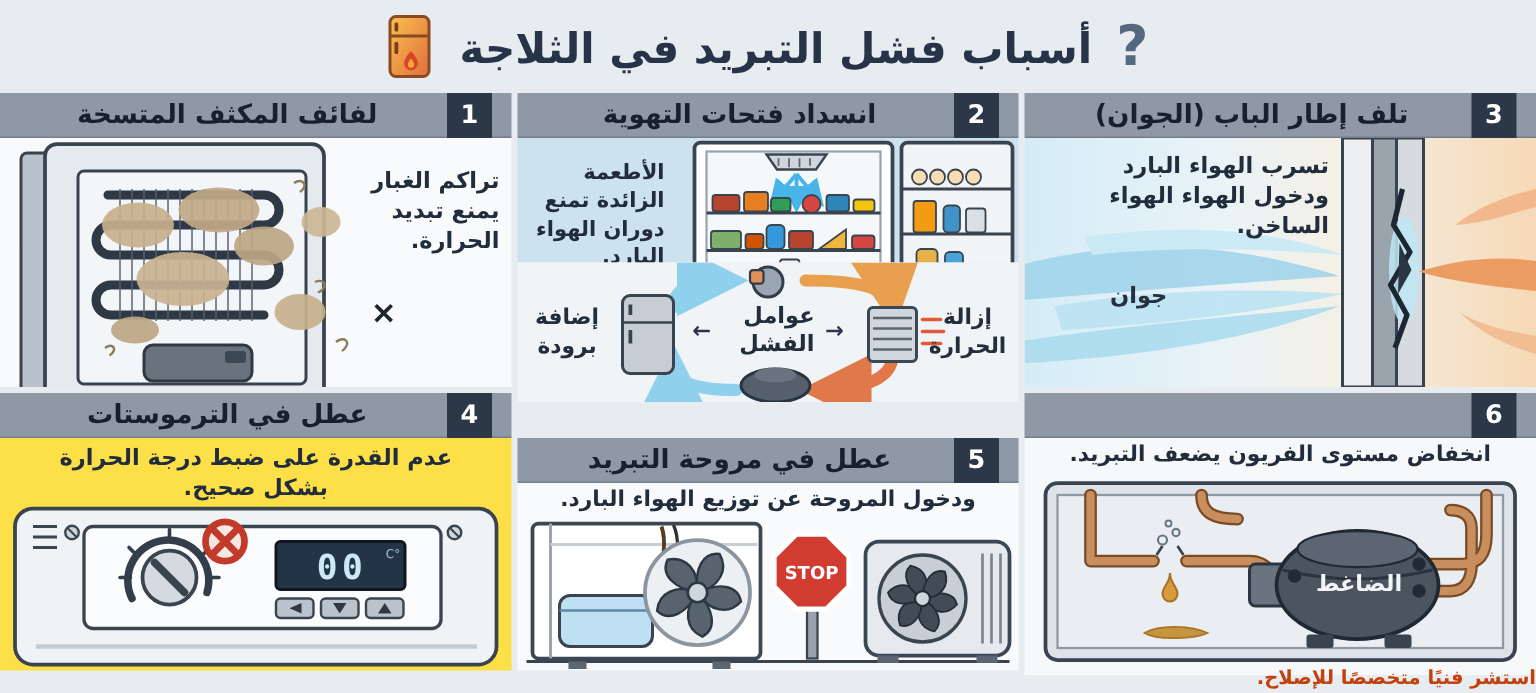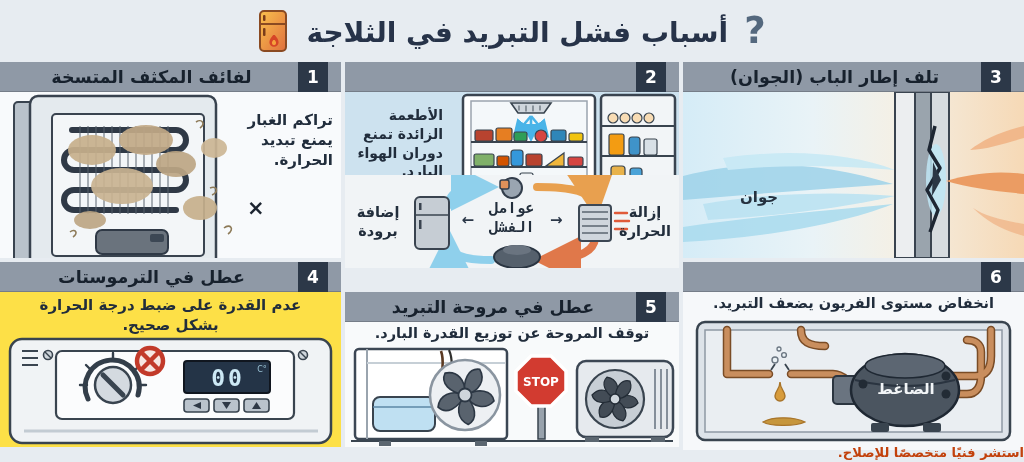--- a/index.html
+++ b/index.html
@@ -25,21 +25,21 @@
   
   .b1{background:#f8fafc;}
   .b2top{height:83px;background:#cde2ef;position:relative;}
   .b2cyc{height:93px;background:#f1f4f6;position:relative;}
   .b3{background:linear-gradient(90deg,#d5ecf7 0%,#e9f3f7 38%,#f4f0e6 62%,#f6d9b6 100%);}
   .b4{background:#fde047;}
   .b5{background:#f8fafb;}
   .b6{background:#f6f8fa;}
   .cyc-row{position:absolute;left:0;top:26px;width:100%;display:flex;justify-content:center;
       align-items:center;gap:7px;direction:ltr;}
-  .cyc-center{font-weight:bold;font-size:15px;color:#222e3c;text-align:center;width:62px;line-height:1.25;font-family:Liberation Mono, monospace;}
+  .cyc-center{font-weight:bold;font-size:15px;color:#222e3c;text-align:right;width:62px;line-height:1.25;}
   .cyc-arrow{font-size:15px;font-weight:bold;color:#2b3748;}
   .cyc-side{position:absolute;top:28px;font-weight:bold;font-size:14.5px;color:#222e3c;text-align:center;line-height:1.3;}
   .footer{position:absolute;left:0;bottom:2px;width:100%;text-align:right;
       font-size:13px;font-weight:bold;color:#c2410c;}
   svg{display:block;}
 </style>
 </head>
 <body>
 
 <div class="stage">
@@ -91,20 +91,21 @@
         <path d="M196,30 c6,-4 10,2 4,6 M210,96 c7,-3 9,4 2,7 M224,136 c6,-5 11,1 4,6 M70,140 c5,-4 9,1 3,5" fill="none" stroke="#8d7a58" stroke-width="1.6"></path>
         <rect x="96" y="138" width="72" height="24" rx="6" fill="#6a737d" stroke="#2f3946" stroke-width="2"></rect>
         <rect x="150" y="142" width="14" height="8" rx="2" fill="#3c4754"></rect>
       </svg>
     </div>
   </div>
 
   <div class="panel" style="left:345px;top:62px;width:334px;">
     <div class="ph">
       <span class="num">2</span>
+      <span class="t">انسداد فتحات التهوية</span>
     </div>
     <div class="pbody b2top">
       <span class="cap" style="position:absolute;right:236px;left:6px;top:14px;font-size:14px;text-align:right;">الأطعمة الزائدة تمنع دوران الهواء البارد.</span>
       <svg width="334" height="103" viewBox="0 0 334 103" style="position:absolute;left:0;top:0;">
         <defs>
           <marker id="ah-cb" markerWidth="7" markerHeight="7" refX="5" refY="3.5" orient="auto">
             <path d="M0,0 L7,3.5 L0,7 Z" fill="#49b4e8"></path>
           </marker>
         </defs>
         <rect x="118" y="3" width="132" height="98" rx="4" fill="#ffffff" stroke="#3a4450" stroke-width="2.5"></rect>
@@ -214,20 +215,21 @@
         <rect x="248" y="0" width="18" height="166" fill="#d6dbdf" stroke="#39434f" stroke-width="2"></rect>
         <ellipse cx="253" cy="88" rx="10" ry="36" fill="#bfe6f4" opacity=".85"></ellipse>
         <path d="M252,34 L246,58 L257,76 L244,98 L255,118 L247,140" fill="none" stroke="#1d2633" stroke-width="3.5" stroke-linejoin="round"></path>
         <path d="M250,70 L258,88 L249,104 Z" fill="#2b3644"></path>
         <g>
           <path d="M341,82 C312,78 286,82 263,89 C286,96 312,99 341,102 Z" fill="#eb9c63"></path>
           <path d="M341,34 C316,40 300,48 287,58 C306,57 322,51 341,46 Z" fill="#f0b183" opacity=".85"></path>
           <path d="M341,132 C318,128 302,124 290,116 C304,130 320,138 341,144 Z" fill="#f0b183" opacity=".7"></path>
         </g>
       </svg>
+      <span class="cap" style="position:absolute;left:12px;right:138px;top:8px;font-size:15px;text-align:right;">تسرب الهواء البارد ودخول الهواء الهواء الساخن.</span>
       <span class="overlay-label" style="left:57px;top:96px;font-size:15px;">جوان</span>
     </div>
   </div>
 
   <div class="panel" style="left:0;top:262px;width:341px;">
     <div class="ph">
       <span class="num">4</span>
       <span class="t">عطل في الترموستات</span>
     </div>
     <div class="pbody b4" style="height:155px;">
@@ -268,21 +270,21 @@
       </svg>
     </div>
   </div>
 
   <div class="panel" style="left:345px;top:292px;width:334px;">
     <div class="ph">
       <span class="num">5</span>
       <span class="t">عطل في مروحة التبريد</span>
     </div>
     <div class="pbody b5" style="height:125px;">
-      <span class="cap" style="position:absolute;left:4px;right:4px;top:2px;font-size:14.5px;text-align:center;white-space:nowrap;">توقف المروحة عن توزيع القدرة البارد.</span>
+      <span class="cap" style="position:absolute;left:4px;right:4px;top:2px;font-size:14.5px;text-align:center;white-space:nowrap;">ودخول المروحة عن توزيع الهواء البارد.</span>
       <svg width="334" height="100" viewBox="0 0 334 100" style="position:absolute;left:0;top:25px;">
         <line x1="6" y1="94" x2="328" y2="94" stroke="#39444f" stroke-width="2"></line>
         <rect x="10" y="2" width="152" height="90" rx="4" fill="#ffffff" stroke="#3c4754" stroke-width="2.5"></rect>
         <line x1="22" y1="2" x2="22" y2="92" stroke="#9aa4ae" stroke-width="2"></line>
         <line x1="22" y1="16" x2="160" y2="16" stroke="#c6cfd6" stroke-width="2"></line>
         <rect x="28" y="50" width="62" height="34" rx="7" fill="#bfe0f2" stroke="#39444f" stroke-width="2"></rect>
         <line x1="28" y1="60" x2="90" y2="60" stroke="#5d88a6" stroke-width="1.6"></line>
         <path d="M96,4 C101,18 93,26 101,38" fill="none" stroke="#5b3a22" stroke-width="2.6"></path>
         <path d="M104,3 C110,16 103,24 111,34" fill="none" stroke="#30302e" stroke-width="2.2"></path>
         <g transform="translate(120,48)">

